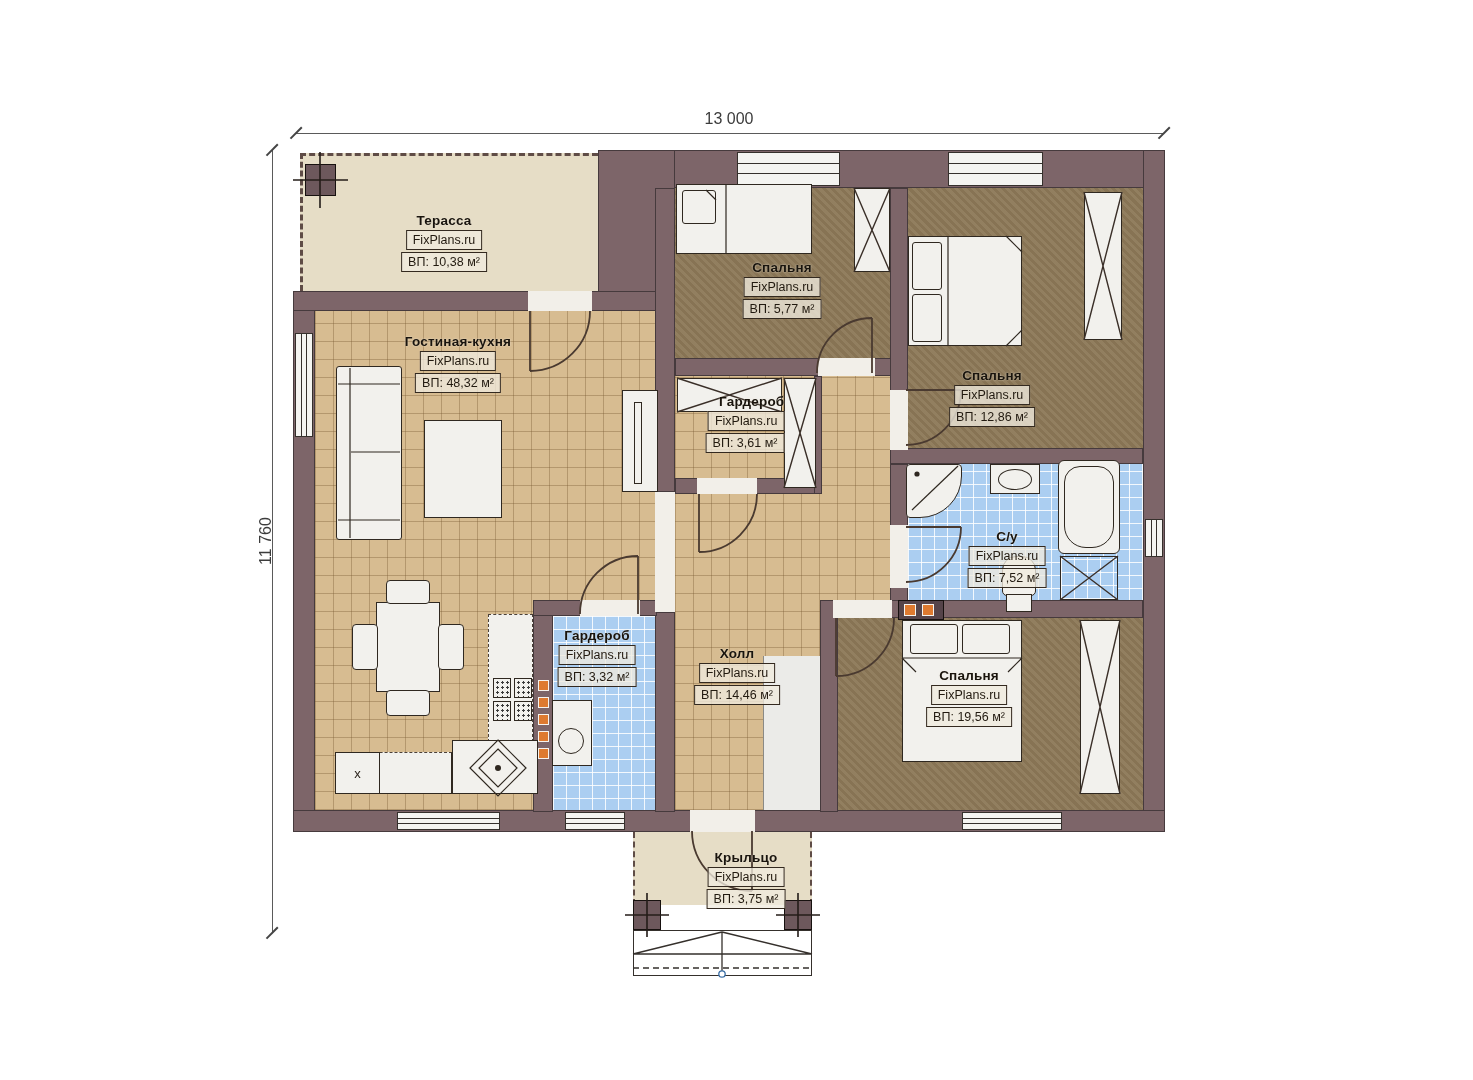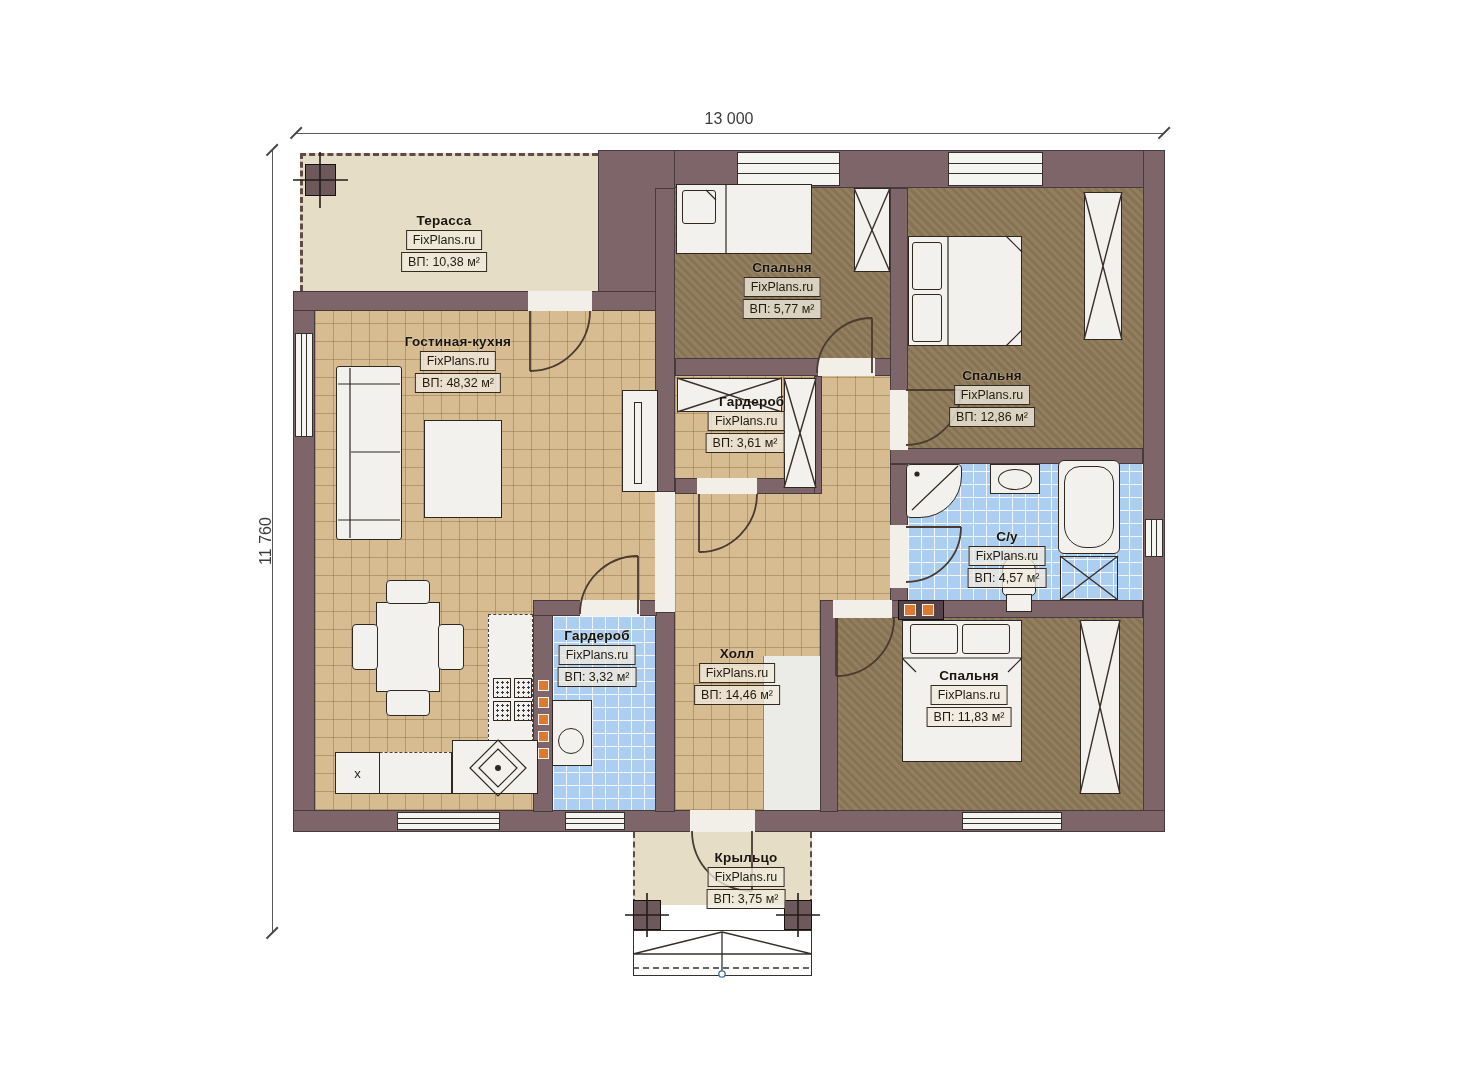--- a/index.html
+++ b/index.html
@@ -221,36 +221,36 @@
     <div class="rl-box">ВП: 12,86 м²</div>
   </div>
   <div class="rlbl" style="left:745px;top:394px;align-items:flex-end;">
     <div class="rl-name">Гардероб</div>
     <div class="rl-box">FixPlans.ru</div>
     <div class="rl-box">ВП: 3,61 м²</div>
   </div>
   <div class="rlbl" style="left:1007px;top:529px;">
     <div class="rl-name">С/у</div>
     <div class="rl-box">FixPlans.ru</div>
-    <div class="rl-box">ВП: 4,57 м²</div>
+    <div class="rl-box">ВП: 7,52 м²</div>
   </div>
   <div class="rlbl" style="left:597px;top:628px;">
     <div class="rl-name">Гардероб</div>
     <div class="rl-box">FixPlans.ru</div>
     <div class="rl-box">ВП: 3,32 м²</div>
   </div>
   <div class="rlbl" style="left:737px;top:646px;">
     <div class="rl-name">Холл</div>
     <div class="rl-box">FixPlans.ru</div>
     <div class="rl-box">ВП: 14,46 м²</div>
   </div>
   <div class="rlbl" style="left:969px;top:668px;">
     <div class="rl-name">Спальня</div>
     <div class="rl-box">FixPlans.ru</div>
-    <div class="rl-box">ВП: 11,83 м²</div>
+    <div class="rl-box">ВП: 19,56 м²</div>
   </div>
   <div class="rlbl" style="left:746px;top:850px;">
     <div class="rl-name">Крыльцо</div>
     <div class="rl-box">FixPlans.ru</div>
     <div class="rl-box">ВП: 3,75 м²</div>
   </div>
 
   <div class="abs dim-line-h" style="left:295px;top:133px;width:868px;"></div>
   <div class="abs tick" style="left:288px;top:132px;"></div>
   <div class="abs tick" style="left:1156px;top:132px;"></div>

